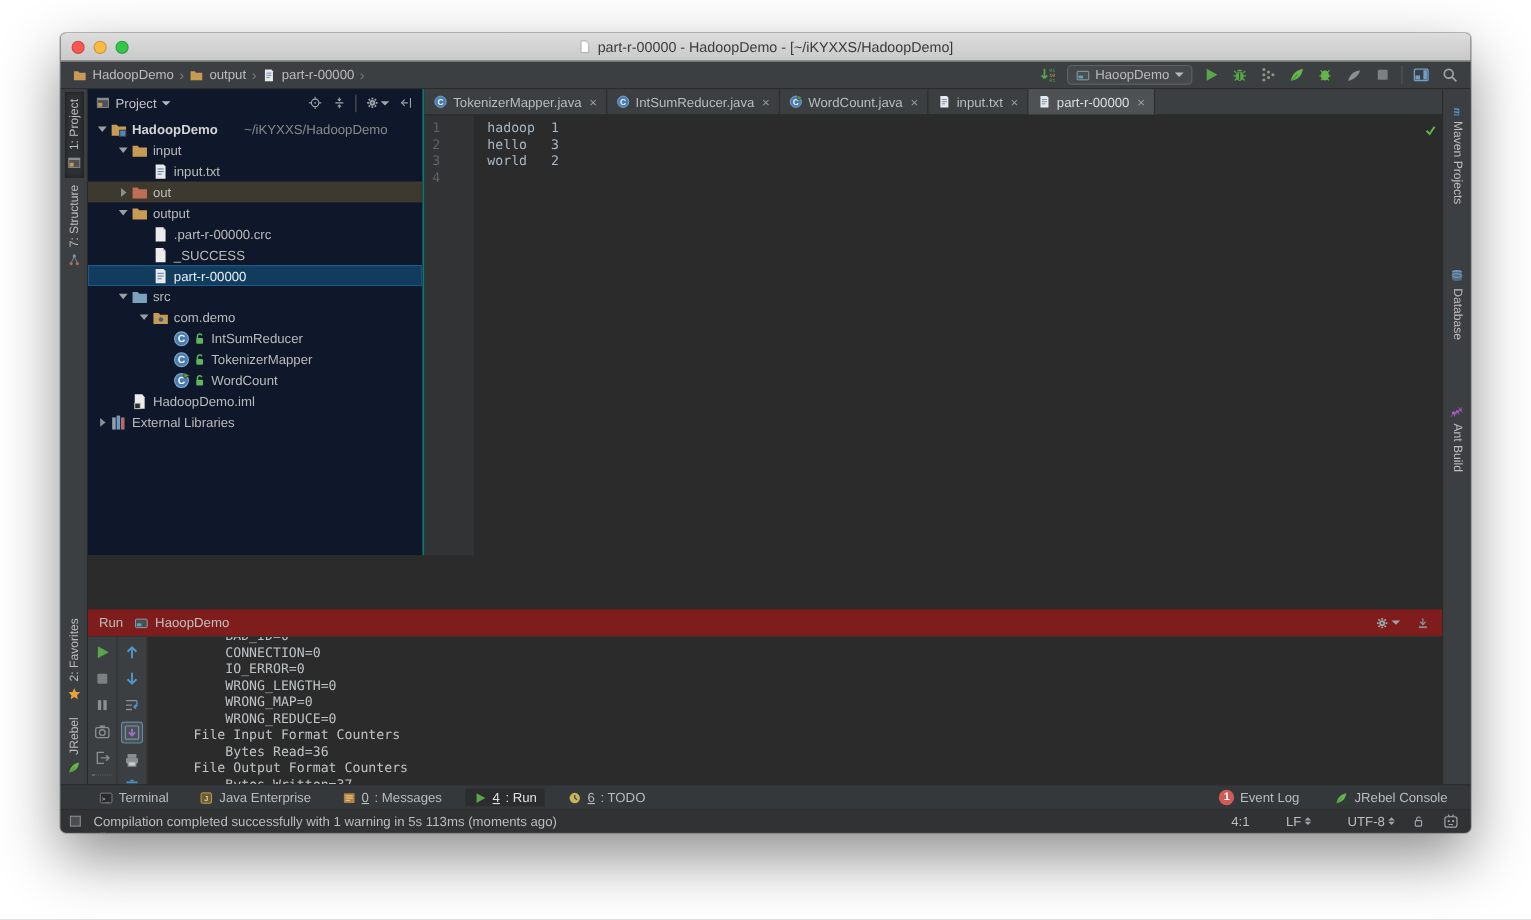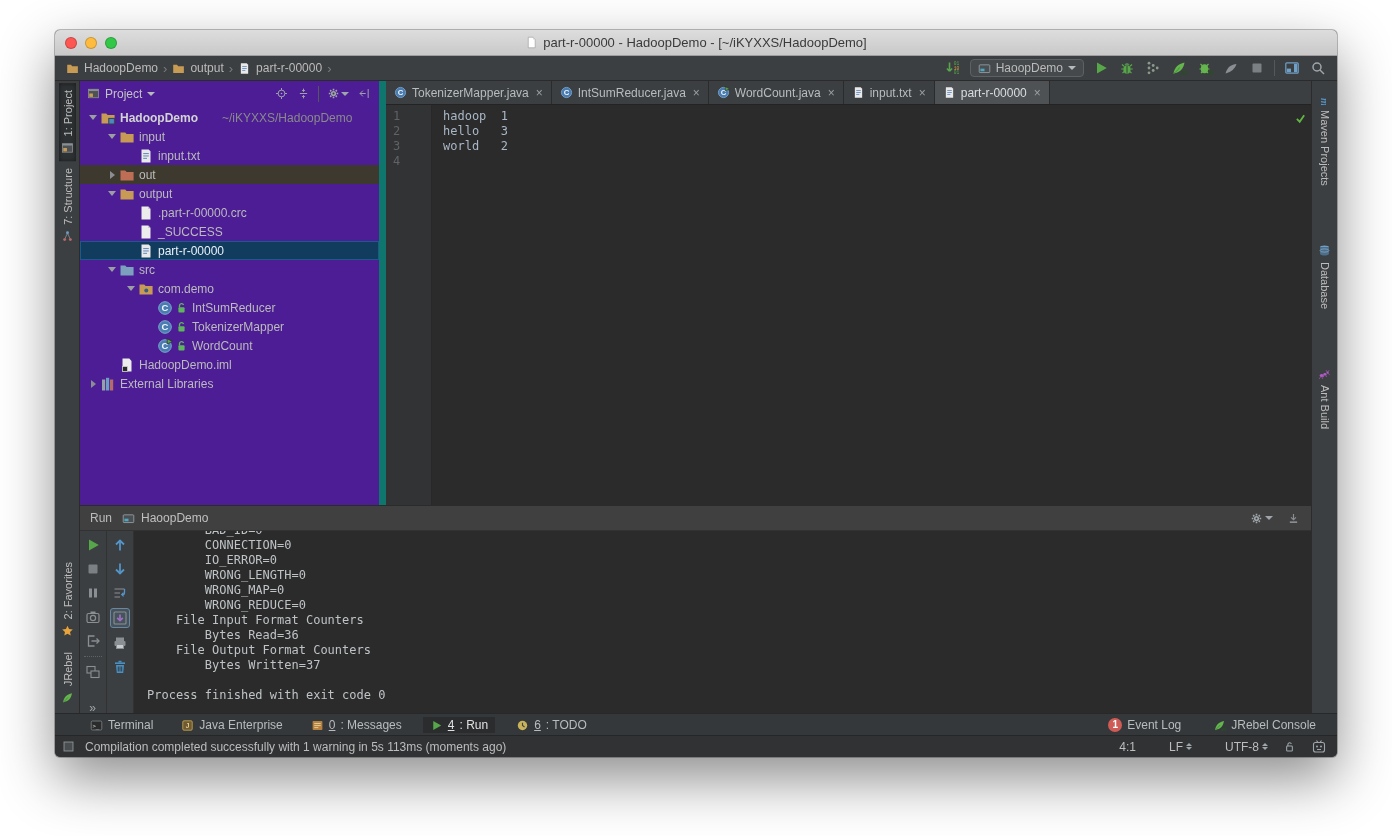--- a/index.html
+++ b/index.html
@@ -35,21 +35,21 @@
   .vbtn { writing-mode:vertical-rl; display:flex; align-items:center; gap:5px; padding:7px 2px; color:#bdbdbd; font-size:11px; white-space:nowrap; }
   .vbtn-left { transform:rotate(180deg); }
   .vbtn-left .ic { transform:rotate(180deg); }
   .vbtn.active { background:#2e3133; box-shadow:inset 0 0 4px rgba(0,0,0,.5); }
   .stripe-spacer { margin-top:auto; }
 
   .center { flex:1; display:flex; flex-direction:column; min-width:0; }
   .main-row { flex:1; display:flex; min-height:0; }
 
   
-  .project { width:306px; flex:0 0 auto; border-right:7px solid #0f766e; display:flex; flex-direction:column; background:#4c1d95;justify-content:space-between; }
+  .project { width:306px; flex:0 0 auto; border-right:2px solid #0f766e; display:flex; flex-direction:column; background:#0f172a;justify-content:space-between; }
   .proj-header { height:25px; flex:0 0 auto; display:flex; align-items:center; gap:5px; padding:0 7px; color:#c2c2c2; }
   .proj-header-icons { margin-left:auto; display:flex; align-items:center; gap:7px; }
   .tree { flex:1; overflow:hidden; padding-top:2px; }
   .row { height:19px; display:flex; align-items:center; white-space:nowrap; }
   .row .slot { width:14px; flex:0 0 14px; display:flex; justify-content:center; align-items:center; }
   .tri-down { width:0; height:0; border-left:4px solid transparent; border-right:4px solid transparent; border-top:5px solid #9b9fa3; }
   .tri-right { width:0; height:0; border-top:4px solid transparent; border-bottom:4px solid transparent; border-left:5px solid #8a8e92; }
   .row-label { margin-left:4px; }
   .row-path { color:#8a8a8a; margin-left:24px; }
   .row.bold .row-label { font-weight:bold; color:#d3d3d3; }
@@ -64,21 +64,21 @@
   .tab { display:flex; align-items:center; gap:5px; padding:0 8px; border-right:1px solid #2b2b2b; color:#b8bcbf; }
   .tab.active { background:#4e5254; color:#dadee0; }
   .tab .close { color:#9aa0a3; font-size:12px; margin-left:2px; }
   .editor-body { flex:1; display:flex; position:relative; font:12px/15px "DejaVu Sans Mono",monospace; }
   .gutter { width:46px; flex:0 0 auto; background:#313335; border-right:1px solid #282828; color:#606366; padding:4px 0 0 7px; white-space:pre; }
   .code { flex:1; padding:4px 0 0 11px; white-space:pre; color:#a9b7c6; }
   .editor-check { position:absolute; right:4px; top:7px; }
 
   
   .run-panel { height:208px; flex:0 0 auto; border-top:1px solid #2b2b2b; display:flex; flex-direction:column; background:#2b2b2b; }
-  .run-header { height:25px; flex:0 0 auto; background:#404040; border-bottom:1px solid #323232; display:flex; align-items:center; gap:10px; padding:0 10px; }
+  .run-header { height:25px; flex:0 0 auto; background:#7f1d1d; border-bottom:1px solid #323232; display:flex; align-items:center; gap:10px; padding:0 10px;margin-top:48px; }
   .run-tab { display:flex; align-items:center; gap:6px; color:#c0c0c0; }
   .run-header-right { margin-left:auto; display:flex; align-items:center; gap:12px; }
   .run-body { flex:1; display:flex; min-height:0; }
   .run-col { width:27px; flex:0 0 auto; background:#3c3f41; border-right:1px solid #323232; display:flex; flex-direction:column; align-items:center; padding:5px 0; gap:6px; }
   .run-col .tbtn.sel { border:1px solid #6a87a0; background:#46525c; border-radius:3px; }
   .dots-sep { width:18px; border-top:1px dotted #5f6365; }
   .more-btn { color:#9fa6ab; font-size:12px; letter-spacing:1px; margin-top:14px; }
   .console { flex:1; overflow:hidden; padding-left:13px; }
   .console pre { margin-top:-8px; font:12px/15px "DejaVu Sans Mono",monospace; color:#bec3c6; }
 

